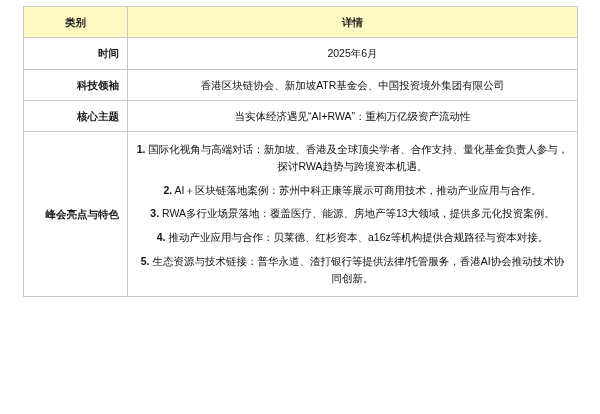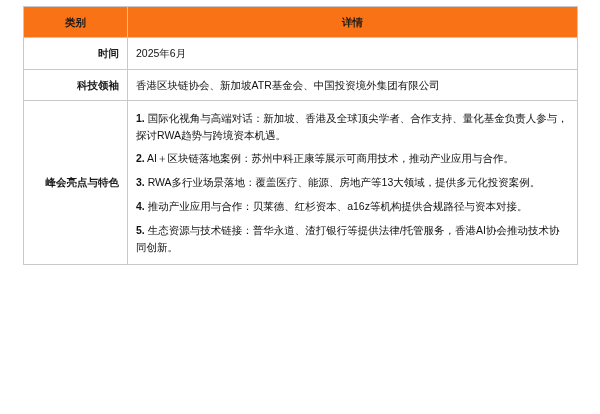--- a/index.html
+++ b/index.html
@@ -31,33 +31,33 @@
     vertical-align: middle;
     font-size: 10.5px;
     line-height: 1.55;
     padding: 7px 8px;
   }
   th.head-cell {
     font-weight: bold;
     text-align: center;
     font-size: 11.5px;
     padding: 9px 6px;
-    background: #f97316;
+    background: #fef9c3;
   }
   col.c1 { width: 104px; }
   col.c2 { width: 450px; }
 
   td.label-cell {
     text-align: right;
     font-weight: bold;
     font-size: 11px;
     white-space: nowrap;
   }
   td.value-cell {
-    text-align: left;
+    text-align: center;
     font-size: 10.5px;
     color: #111111;
   }
   td.value-cell.tall {
     padding-top: 9px;
     padding-bottom: 9px;
   }
   .hl-list {
     margin: 0;
     padding: 0;
@@ -94,20 +94,24 @@
     <tbody>
       <tr>
         <td class="label-cell">时间</td>
         <td class="value-cell">2025年6月</td>
       </tr>
       <tr>
         <td class="label-cell">科技领袖</td>
         <td class="value-cell">香港区块链协会、新加坡ATR基金会、中国投资境外集团有限公司</td>
       </tr>
       <tr>
+        <td class="label-cell">核心主题</td>
+        <td class="value-cell">当实体经济遇见“AI+RWA”：重构万亿级资产流动性</td>
+      </tr>
+      <tr>
         <td class="label-cell">峰会亮点与特色</td>
         <td class="value-cell tall">
           <ul class="hl-list">
             <li>
               <span class="num">1.</span>
               <span>国际化视角与高端对话：新加坡、香港及全球顶尖学者、合作支持、量化基金负责人参与，探讨RWA趋势与跨境资本机遇。</span>
             </li>
             <li>
               <span class="num">2.</span>
               <span>AI＋区块链落地案例：苏州中科正康等展示可商用技术，推动产业应用与合作。</span>

